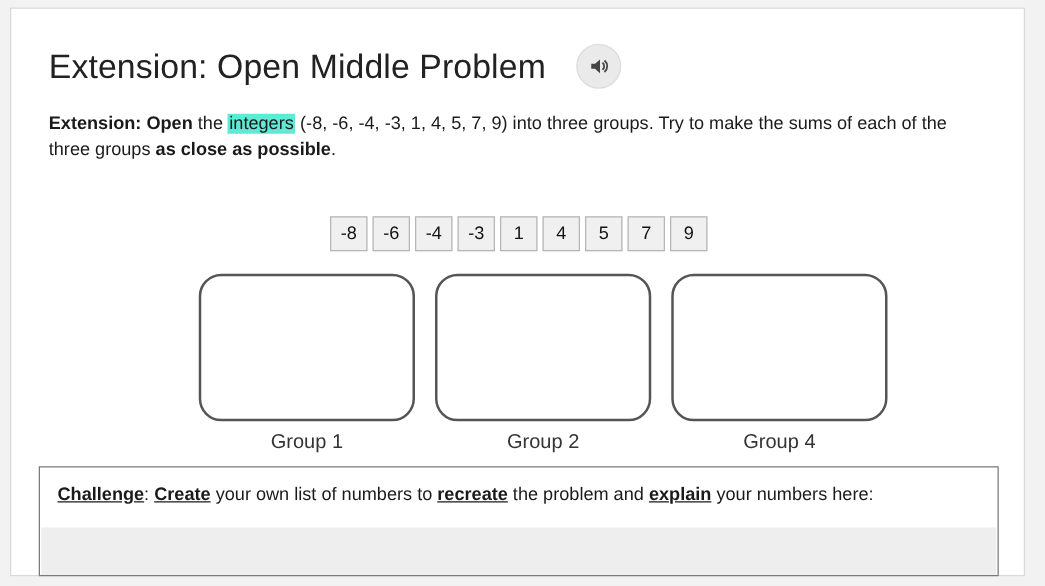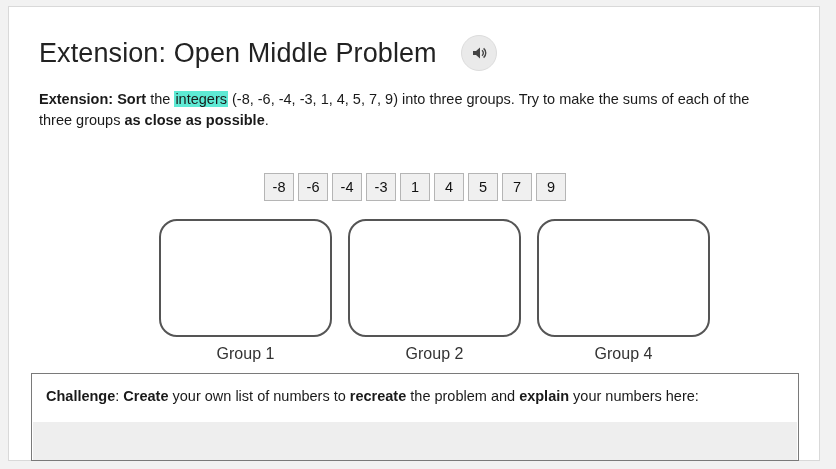--- a/index.html
+++ b/index.html
@@ -130,21 +130,21 @@
     border: 1px solid #7a7a7a;
     background: #ffffff;
     box-sizing: border-box;
   }
   .challenge-prompt {
     padding: 12px 14px 0 14px;
     font-size: 14.5px;
     color: #1a1a1a;
     line-height: 20px;
   }
-  .challenge-prompt b { font-weight: bold; }
+  .challenge-prompt b { font-weight: bold; text-decoration: underline; }
   .challenge-input {
     position: absolute;
     left: 1px;
     right: 1px;
     bottom: 0;
     height: 38px;
     background: #eeeeee;
     border: none;
     outline: none;
     font-family: "Liberation Sans", sans-serif;
@@ -165,21 +165,21 @@
       <div class="speaker-button">
         <svg width="18" height="18" viewBox="0 0 18 18" aria-hidden="true">
           <polygon points="3,7 6,7 10,3.5 10,14.5 6,11 3,11" fill="#444444"></polygon>
           <path d="M12 6.2 A3.6 3.6 0 0 1 12 11.8" stroke="#444444" stroke-width="1.4" fill="none"></path>
           <path d="M13.6 4.4 A6 6 0 0 1 13.6 13.6" stroke="#444444" stroke-width="1.4" fill="none"></path>
         </svg>
       </div>
     </div>
 
     <div class="directions">
-      <b>Extension:</b><span> </span><b>Sort</b><span> the </span><span class="hl">integers</span><span> (-8, -6, -4, -3, 1, 4, 5, 7, 9) into three groups. Try to make the sums of each of the three groups </span><span class="bi">as close as possible</span><span>.</span>
+      <b>Extension:</b><span> </span><b>Open</b><span> the </span><span class="hl">integers</span><span> (-8, -6, -4, -3, 1, 4, 5, 7, 9) into three groups. Try to make the sums of each of the three groups </span><span class="bi">as close as possible</span><span>.</span>
     </div>
 
     <div class="tiles">
       <div class="tile">-8</div>
       <div class="tile">-6</div>
       <div class="tile">-4</div>
       <div class="tile">-3</div>
       <div class="tile">1</div>
       <div class="tile">4</div>
       <div class="tile">5</div>

